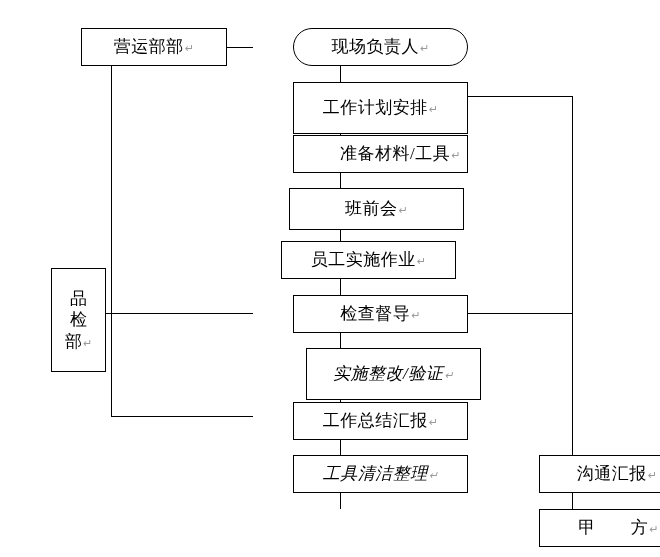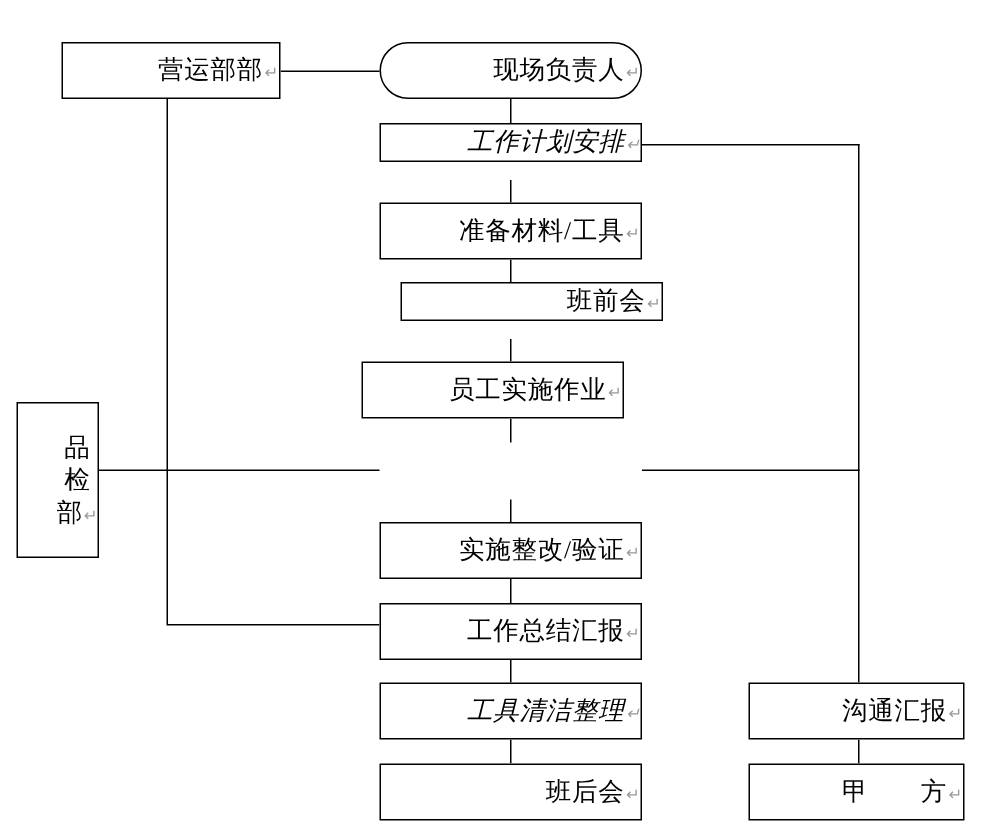--- a/index.html
+++ b/index.html
@@ -18,22 +18,23 @@
     background: #ffffff;
     overflow: hidden;
   }
   .node {
     position: absolute;
     box-sizing: border-box;
     border: 1px solid #000000;
     background: #ffffff;
     display: flex;
     align-items: center;
-    justify-content: flex-end;
+    justify-content: center;
     z-index: 3;
+    margin-left: 40px;
   }
   .node-label {
     font-size: 17px;
     line-height: 1.1;
     color: #000000;
     letter-spacing: 0.5px;
     white-space: pre;
     text-align: center;
   }
   .node-vertical .node-label {
@@ -86,52 +87,52 @@
   </div>
 
   <div class="node node-vertical" id="node-quality_dept" style="left: 11px; top: 268px; width: 55px; height: 104px;">
     <span class="node-label"><div>品</div><div>检</div><div>部<span class="pilcrow">↵</span></div></span>
   </div>
 
   <div class="node" id="node-site_manager" style="left: 253px; top: 28px; width: 175px; height: 38px; border-radius: 19px;">
     <span class="node-label">现场负责人<span class="pilcrow">↵</span></span>
   </div>
 
-  <div class="node" id="node-work_plan" style="left: 253px; top: 82px; width: 175px; height: 26px; font-style: italic;">
+  <div class="node" id="node-work_plan" style="left: 253px; top: 82px; width: 175px; height: 52px;">
     <span class="node-label">工作计划安排<span class="pilcrow">↵</span></span>
   </div>
 
   <div class="node" id="node-prepare_materials" style="left: 253px; top: 135px; width: 175px; height: 38px; padding-left: 40px;">
     <span class="node-label">准备材料/工具<span class="pilcrow">↵</span></span>
   </div>
 
-  <div class="node" id="node-pre_shift_meeting" style="left: 267px; top: 188px; width: 175px; height: 26px;">
+  <div class="node" id="node-pre_shift_meeting" style="left: 249px; top: 188px; width: 175px; height: 42px;">
     <span class="node-label">班前会<span class="pilcrow">↵</span></span>
   </div>
 
   <div class="node" id="node-staff_operation" style="left: 241px; top: 241px; width: 175px; height: 38px;">
     <span class="node-label">员工实施作业<span class="pilcrow">↵</span></span>
   </div>
 
+  <div class="node" id="node-inspection_supervision" style="left: 253px; top: 295px; width: 175px; height: 38px;">
+    <span class="node-label">检查督导<span class="pilcrow">↵</span></span>
+  </div>
 
-  <div class="node" id="node-rectify_verify" style="left: 253px; top: 348px; width: 175px; height: 38px;">
+  <div class="node" id="node-rectify_verify" style="left: 266px; top: 348px; width: 175px; height: 52px; font-style: italic;">
     <span class="node-label">实施整改/验证<span class="pilcrow">↵</span></span>
   </div>
 
   <div class="node" id="node-work_summary" style="left: 253px; top: 402px; width: 175px; height: 38px;">
     <span class="node-label">工作总结汇报<span class="pilcrow">↵</span></span>
   </div>
 
   <div class="node" id="node-tool_cleanup" style="left: 253px; top: 455px; width: 175px; height: 38px; font-style: italic;">
     <span class="node-label">工具清洁整理<span class="pilcrow">↵</span></span>
   </div>
 
-  <div class="node" id="node-post_shift_meeting" style="left: 253px; top: 509px; width: 175px; height: 38px;">
-    <span class="node-label">班后会<span class="pilcrow">↵</span></span>
-  </div>
 
   <div class="node" id="node-communication_report" style="left: 499px; top: 455px; width: 144px; height: 38px; padding-left: 12px;">
     <span class="node-label">沟通汇报<span class="pilcrow">↵</span></span>
   </div>
 
   <div class="node" id="node-client_party" style="left: 499px; top: 509px; width: 144px; height: 38px; padding-left: 15px;">
     <span class="node-label">甲　　方<span class="pilcrow">↵</span></span>
   </div>
 
 </div>

